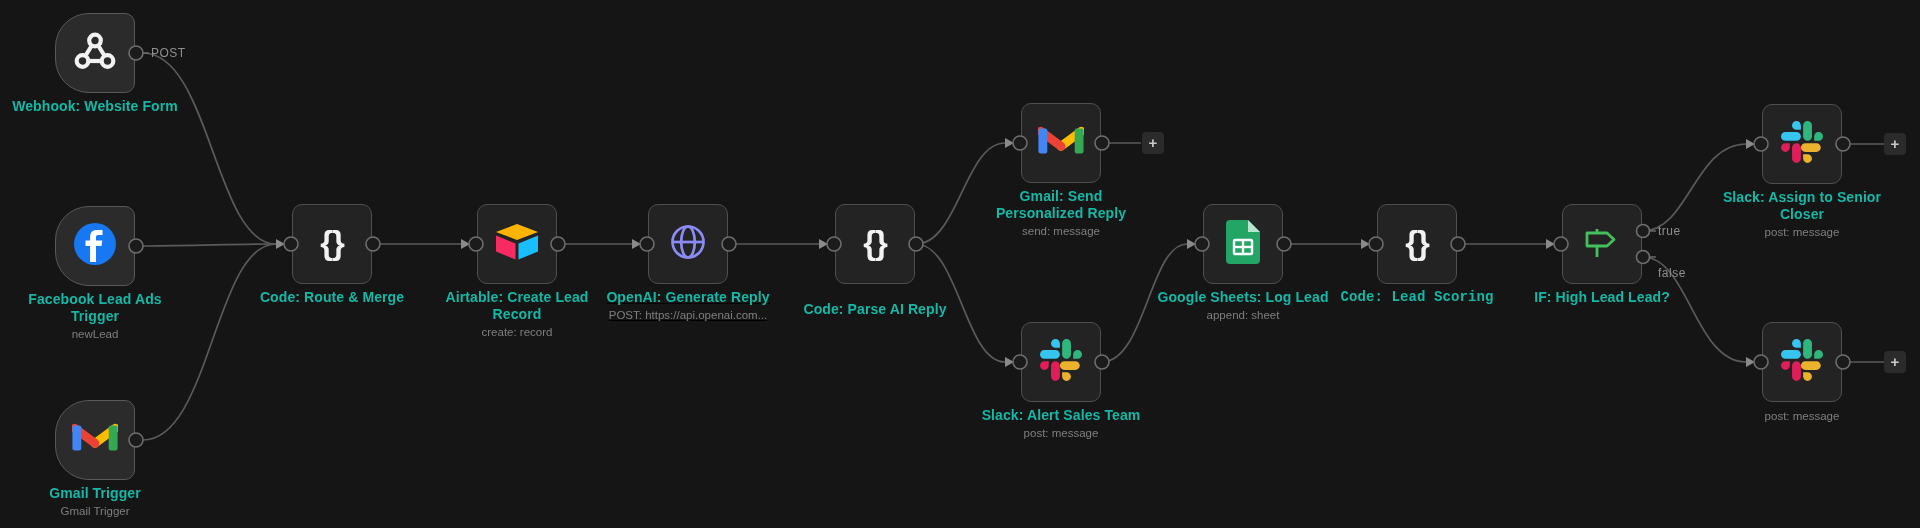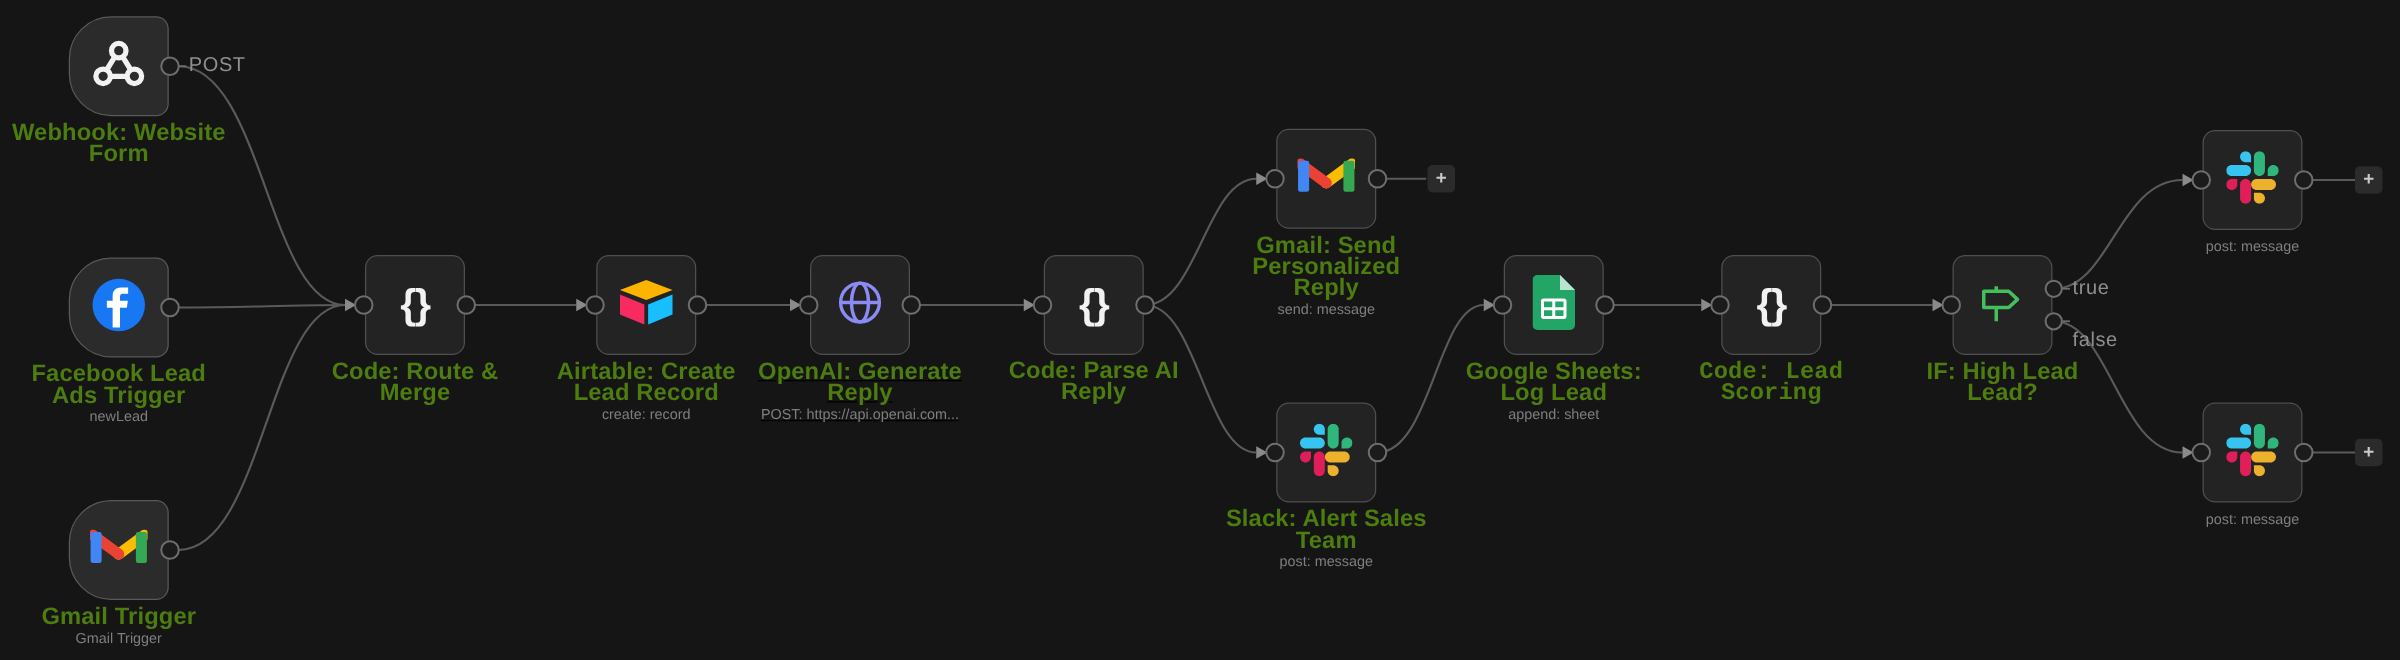--- a/index.html
+++ b/index.html
@@ -20,33 +20,33 @@
     color:#f2f2f2;font-size:33px;font-weight:700;letter-spacing:-1px;
     font-family:"Liberation Sans","DejaVu Sans",sans-serif;line-height:1;padding-bottom:4px;
   }
   .nlabel{
     position:absolute;width:176px;transform:translateX(-50%);
     text-align:center;z-index:1;
   }
   .nlabel.w150{width:150px}
   .nlabel.w160{width:160px}
   .ntitle{
-    color:#4d7c0f;font-size:19px;font-weight:600;line-height:17px;letter-spacing:.1px;
+    color:#14b8a6;font-size:14px;font-weight:600;line-height:17px;letter-spacing:.1px;
   }
   .nsub{
     color:#7f7f7f;font-size:11.5px;font-weight:400;margin-top:3px;white-space:nowrap;
   }
   .edges{position:absolute;left:0;top:0;z-index:2;pointer-events:none;}
   .edges [data-interactable="true"]{pointer-events:auto;}
   .edge{stroke:var(--edge,#5a5a5a);stroke-width:1.7;fill:none;}
   .port{fill:#1b1b1b;stroke:#6e6e6e;stroke-width:1.6;}
   .arrow{fill:#8a8a8a;}
   .stub{stroke:#6e6e6e;stroke-width:1.4;}
   .portlabel{
-    position:absolute;color:#8f8f8f;font-size:16px;line-height:10px;z-index:2;letter-spacing:.5px;
+    position:absolute;color:#8f8f8f;font-size:12px;line-height:10px;z-index:2;letter-spacing:.5px;
   }
   .plus{
     position:absolute;width:22px;height:22px;background:#2b2b2b;border-radius:4px;
     color:#c9c9c9;font-size:15px;line-height:21px;text-align:center;z-index:3;
     font-weight:600;
   }
 </style>
 </head>
 <body>
 
@@ -214,21 +214,21 @@
     <div class="nsub" data-interactable="false"></div>
   </div>
   <div class="nlabel w160" style="left:517px;top:289px;" data-interactable="false">
     <div class="ntitle" data-interactable="false">Airtable: Create Lead Record</div>
     <div class="nsub" data-interactable="false">create: record</div>
   </div>
   <div class="nlabel" style="left:688px;top:289px;text-decoration:underline;" data-interactable="false">
     <div class="ntitle" data-interactable="false">OpenAI: Generate Reply</div>
     <div class="nsub" data-interactable="false">POST: https://api.openai.com...</div>
   </div>
-  <div class="nlabel" style="left:875px;top:288px;" data-interactable="false">
+  <div class="nlabel" style="left:875px;top:301px;" data-interactable="false">
     <div class="ntitle" data-interactable="false">Code: Parse AI Reply</div>
     <div class="nsub" data-interactable="false"></div>
   </div>
   <div class="nlabel w150" style="left:1061px;top:188px;" data-interactable="false">
     <div class="ntitle" data-interactable="false">Gmail: Send Personalized Reply</div>
     <div class="nsub" data-interactable="false">send: message</div>
   </div>
   <div class="nlabel" style="left:1061px;top:407px;" data-interactable="false">
     <div class="ntitle" data-interactable="false">Slack: Alert Sales Team</div>
     <div class="nsub" data-interactable="false">post: message</div>
@@ -239,20 +239,21 @@
   </div>
   <div class="nlabel" style="left:1417px;top:289px;font-family:Liberation Mono, monospace;" data-interactable="false">
     <div class="ntitle" data-interactable="false">Code: Lead Scoring</div>
     <div class="nsub" data-interactable="false"></div>
   </div>
   <div class="nlabel" style="left:1602px;top:289px;" data-interactable="false">
     <div class="ntitle" data-interactable="false">IF: High Lead Lead?</div>
     <div class="nsub" data-interactable="false"></div>
   </div>
   <div class="nlabel w160" style="left:1802px;top:189px;" data-interactable="false">
+    <div class="ntitle" data-interactable="false">Slack: Assign to Senior Closer</div>
     <div class="nsub" data-interactable="false">post: message</div>
   </div>
   <div class="nlabel w160" style="left:1802px;top:407px;" data-interactable="false">
     <div class="nsub" data-interactable="false">post: message</div>
   </div>
 
   <svg class="edges" width="1920" height="528" viewBox="0 0 1920 528">
 
     <path class="edge" d="M 143 53 C 210 53 215 244 276 244" data-interactable="true"></path>
     <path class="edge" d="M 143 246 C 200 246 225 244 276 244" data-interactable="true"></path>

